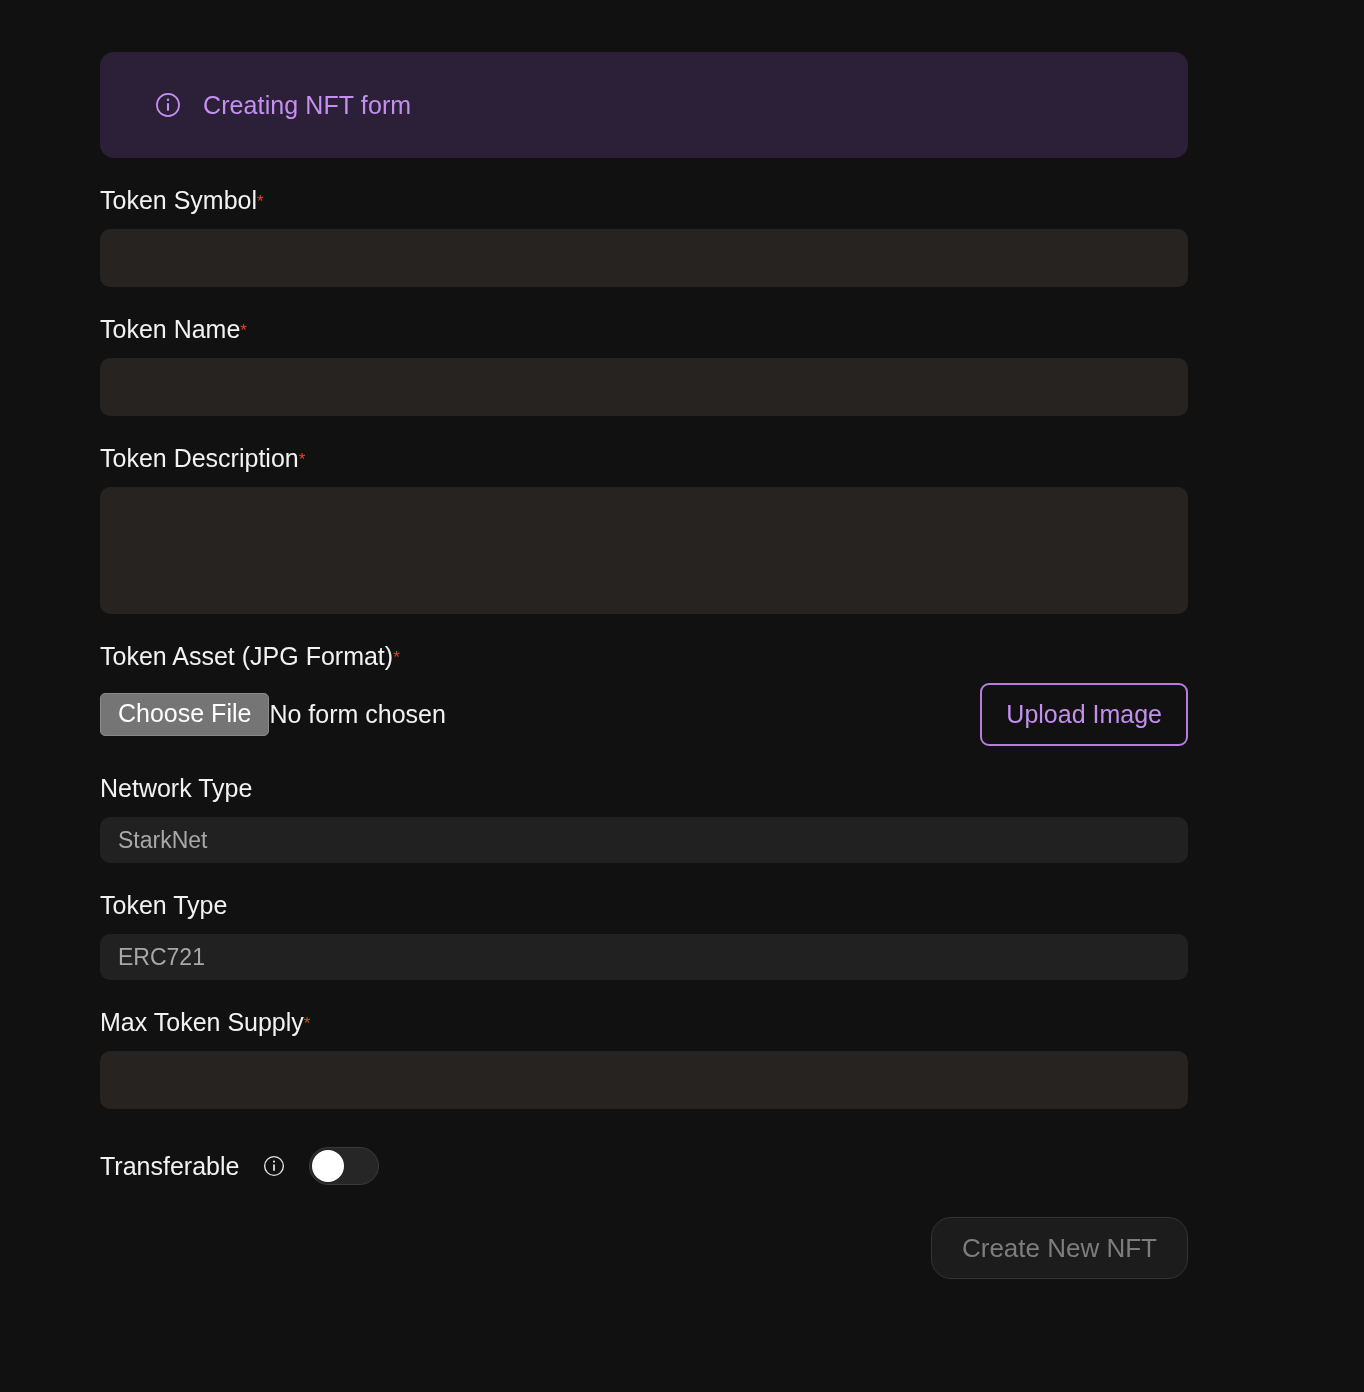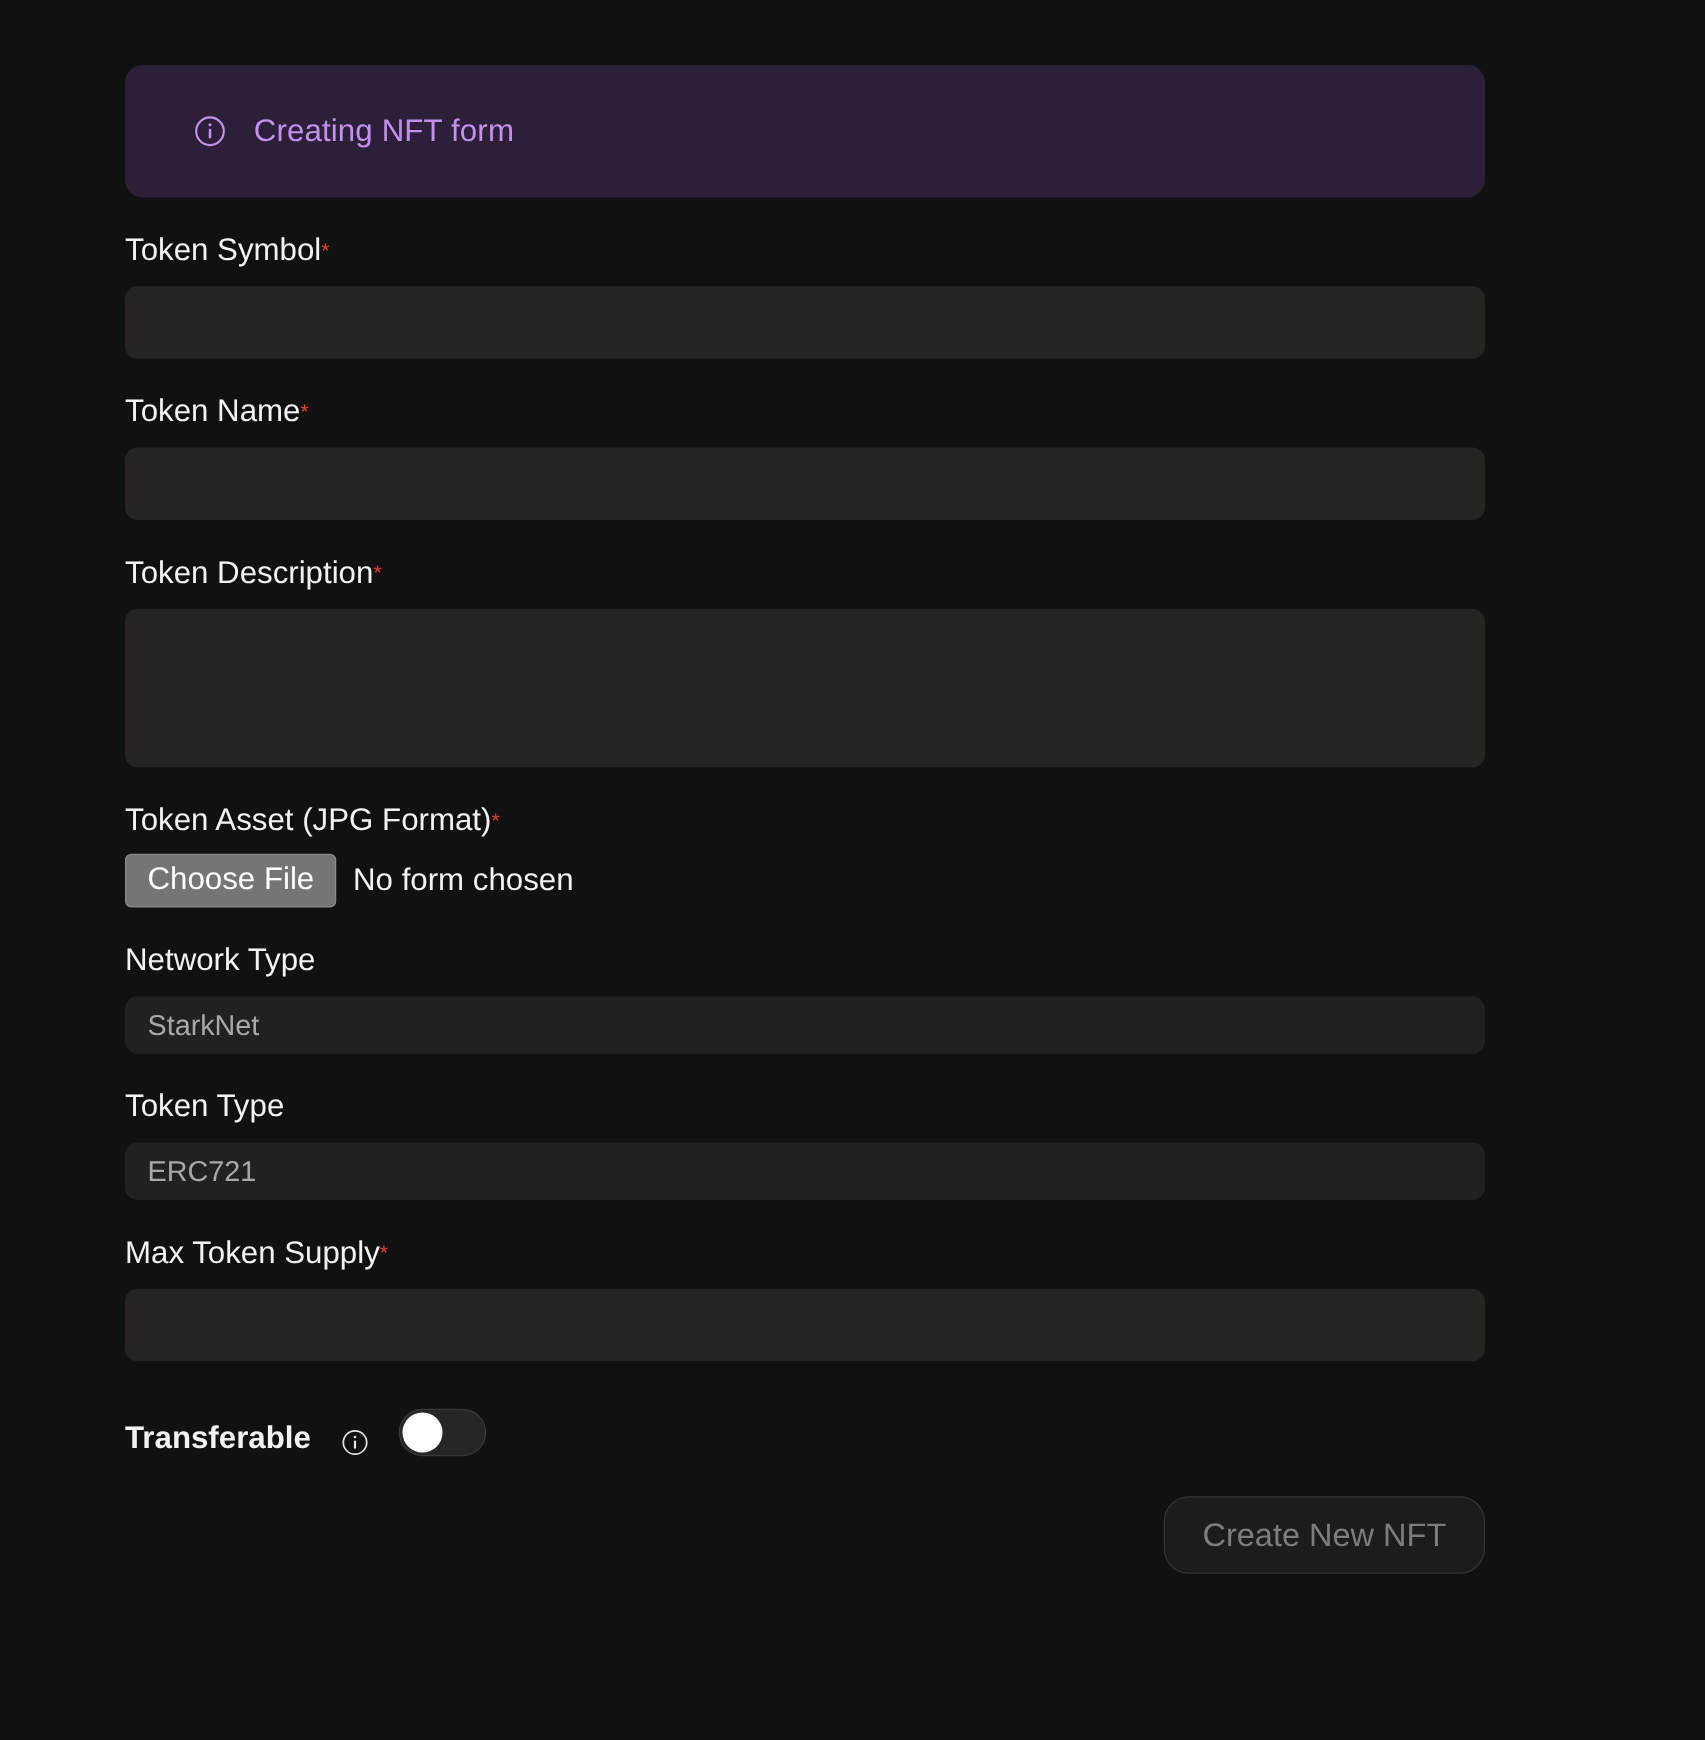--- a/index.html
+++ b/index.html
@@ -124,21 +124,20 @@
   .file-row {
     display: flex;
     align-items: center;
     justify-content: space-between;
     margin-top: 14px;
     width: 100%;
   }
   .file-left {
     display: flex;
     align-items: center;
-    gap: 13px;
   }
   .choose-file-btn {
     background: #757575;
     color: #ffffff;
     font-family: "Liberation Sans", sans-serif;
     font-size: 25px;
     border: 1px solid #8a8a8a;
     border-radius: 5px;
     padding: 7px 17px 9px 17px;
     line-height: 1;
@@ -157,24 +156,23 @@
     font-size: 25px;
     padding: 0 24px;
     height: 63px;
     line-height: 1;
     cursor: pointer;
   }
 
   
   .toggle-row {
     display: flex;
-    align-items: flex-end;
+    align-items: center;
     gap: 24px;
     margin-top: 38px;
-    font-weight: bold;
   }
   .toggle-label {
     font-size: 25px;
     color: #f2f2f2;
   }
   .small-info-icon {
     width: 22px;
     height: 22px;
     display: block;
   }
@@ -262,20 +260,21 @@
     <div class="field">
       <div class="field-label">
         <span>Token Asset (JPG Format)</span>
         <span class="req">*</span>
       </div>
       <div class="file-row">
         <div class="file-left">
           <button class="choose-file-btn">Choose File</button>
           <span class="file-status">No form chosen</span>
         </div>
+        <button class="upload-btn">Upload Image</button>
       </div>
     </div>
 
     <div class="field">
       <div class="field-label">
         <span>Network Type</span>
       </div>
       <div class="select-box">
         <span>StarkNet</span>
       </div>

